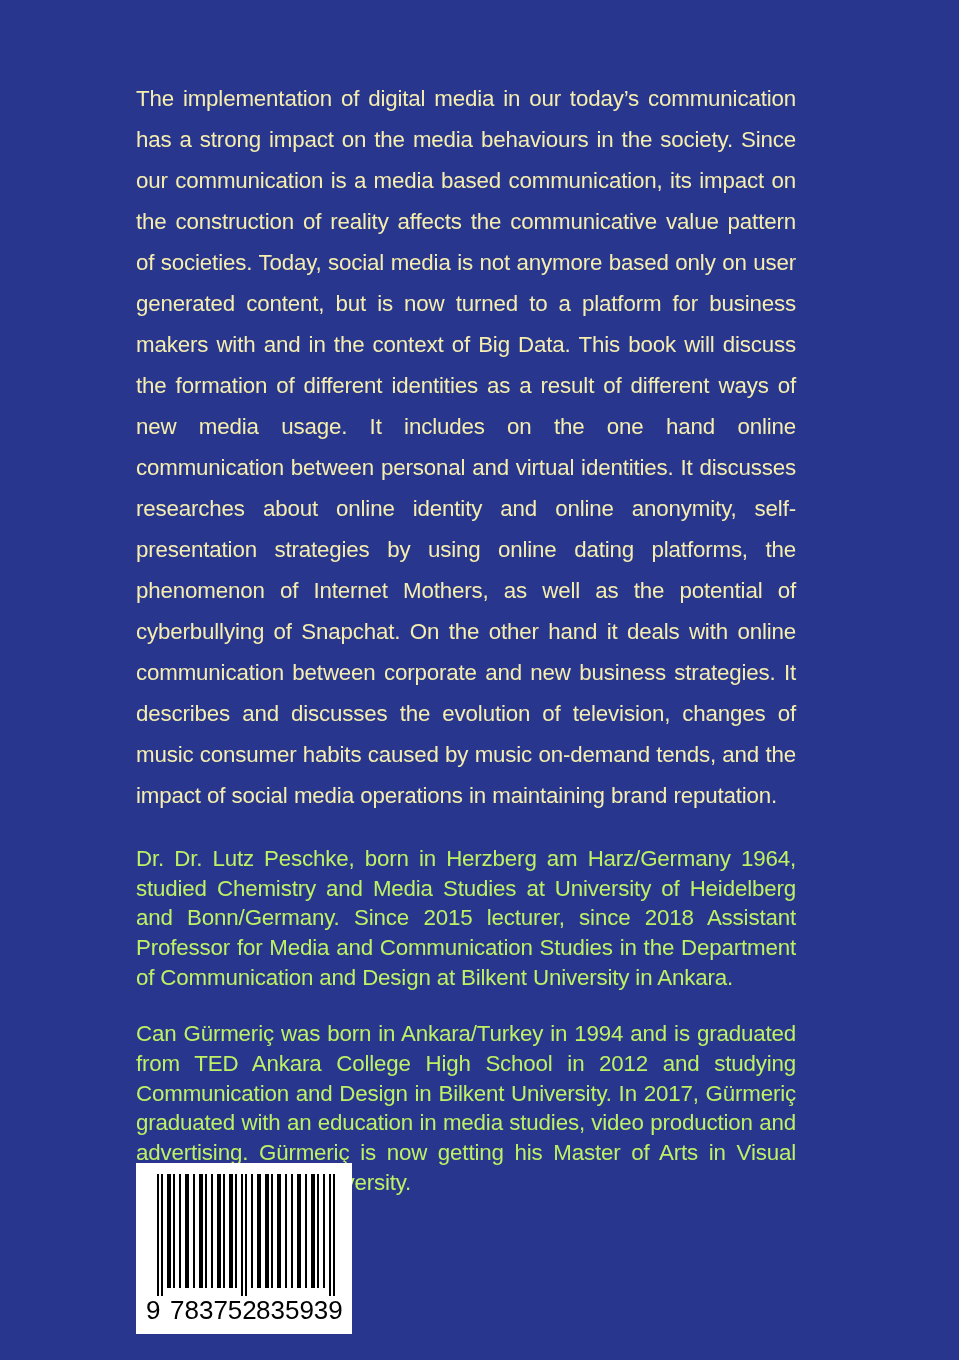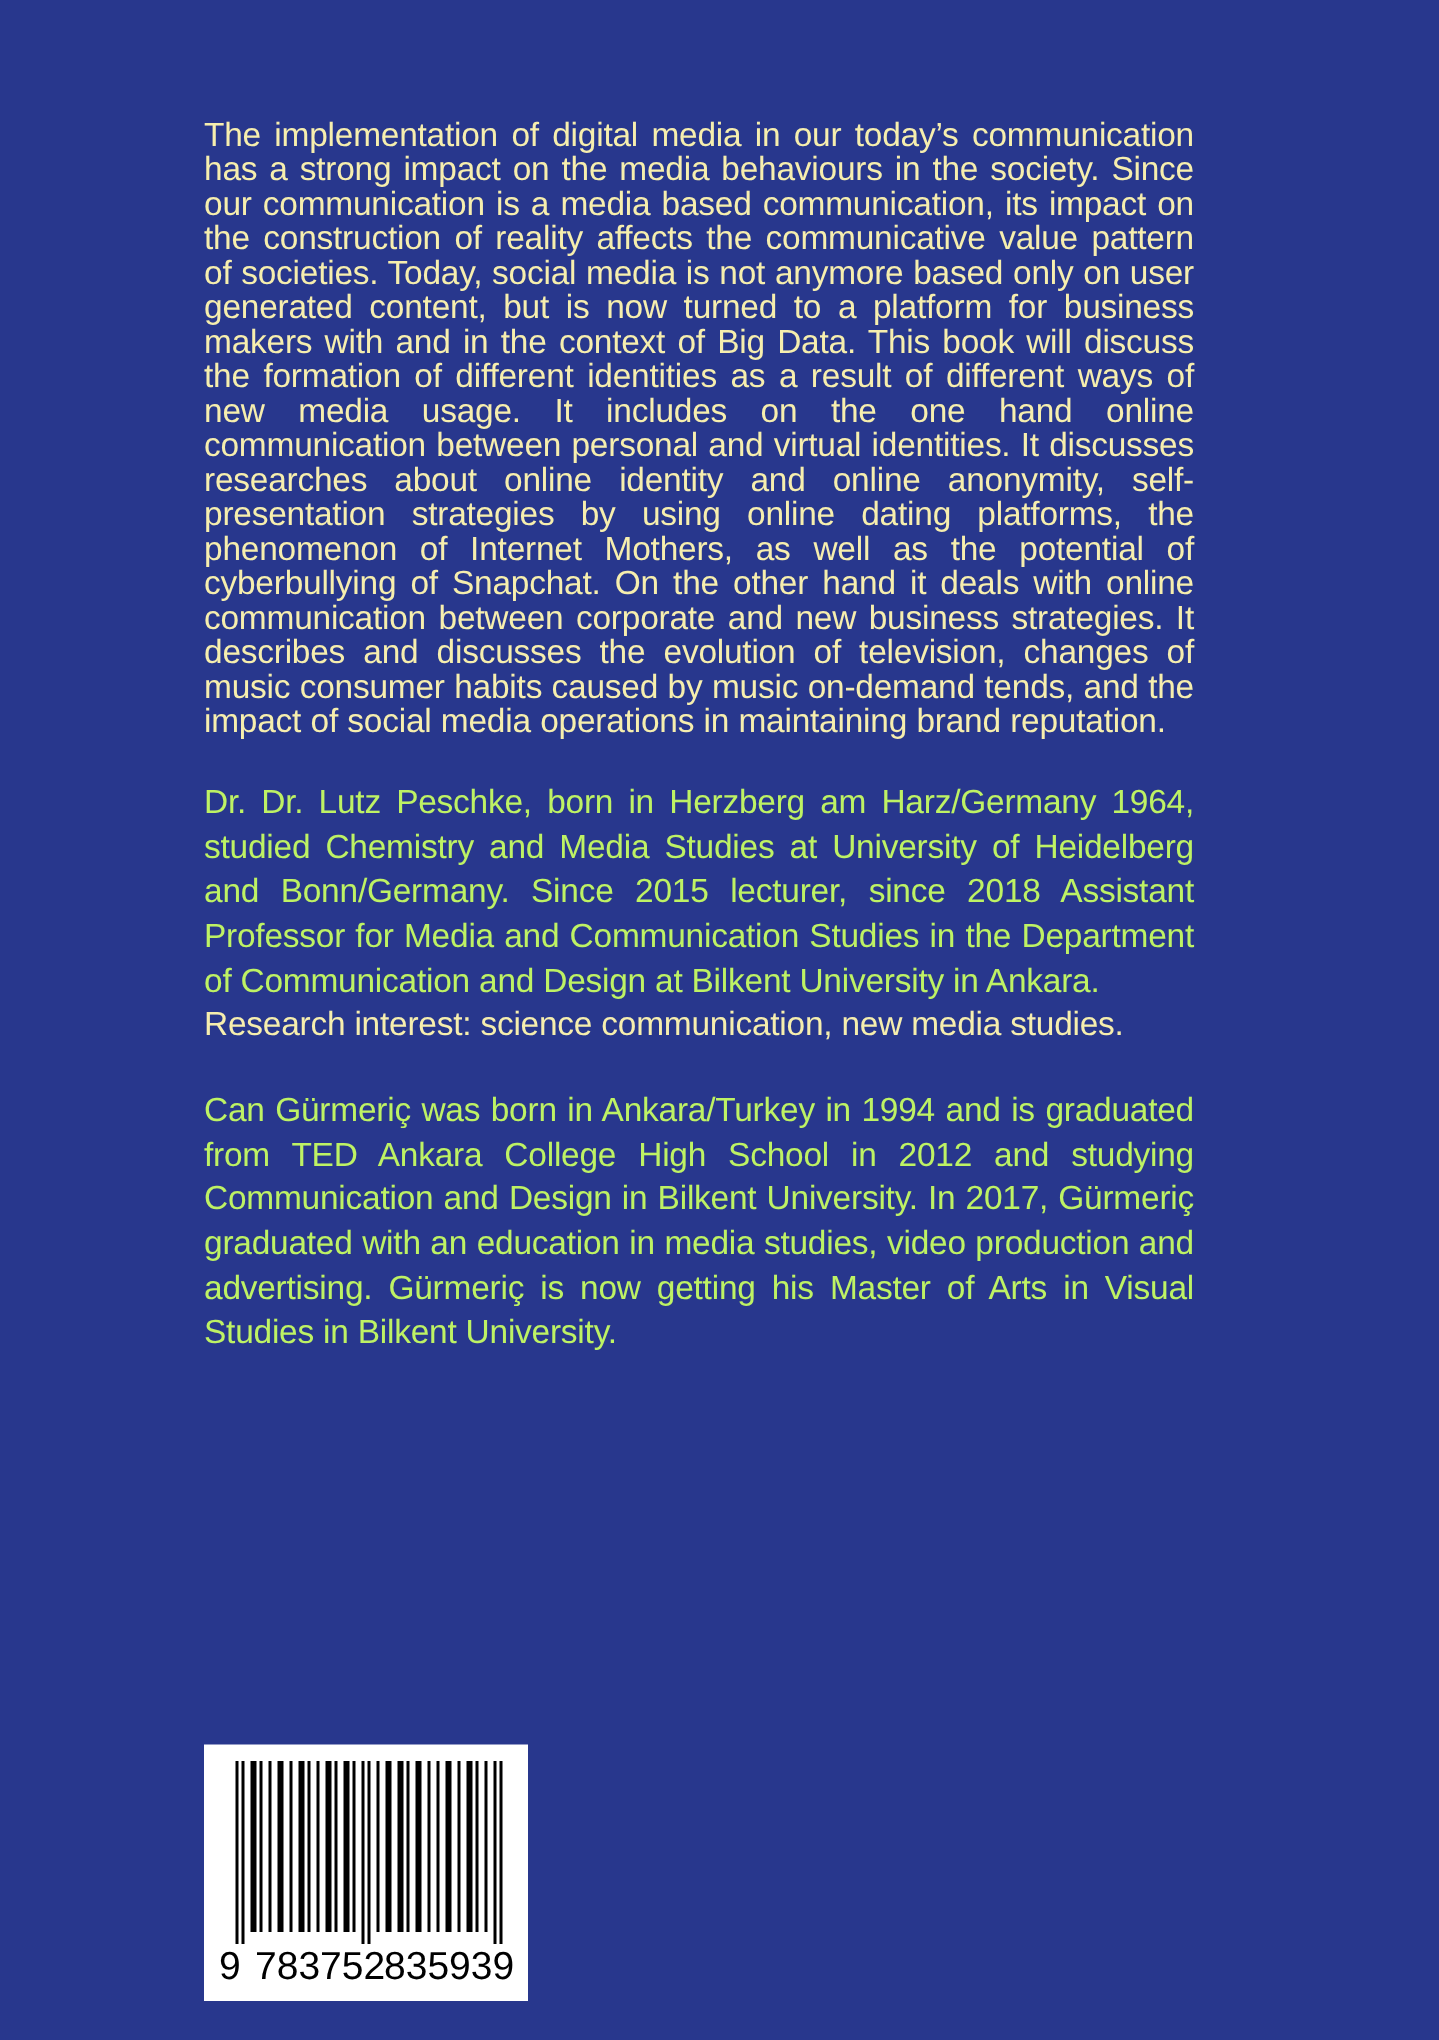--- a/index.html
+++ b/index.html
@@ -25,21 +25,21 @@
   .text-column {
     position: absolute;
     left: 136px;
     top: 78px;
     width: 660px;
   }
 
   .blurb {
     color: #f6eeae;
     font-size: 22.3px;
-    line-height: 23px;
+    line-height: 41px;
     text-align: justify;
     text-justify: inter-word;
     letter-spacing: -0.15px;
     margin: 0;
     -webkit-hyphens: none;
     hyphens: none;
     word-spacing: 0.2px;
   }
 
   .blurb.last-line-normal {
@@ -100,21 +100,20 @@
 <div class="cover">
 
   <div class="text-column">
 
     <p class="blurb last-line-normal">The implementation of digital media in our today’s communication has a strong impact on the media behaviours in the society. Since our communication is a media based communication, its impact on the construction of reality affects the communicative value pattern of societies. Today, social media is not anymore based only on user generated content, but is now turned to a platform for business makers with and in the context of Big Data. This book will discuss the formation of different identities as a result of different ways of new media usage. It includes on the one hand online communication between personal and virtual identities. It discusses researches about online identity and online anonymity, self-presentation strategies by using online dating platforms, the phenomenon of Internet Mothers, as well as the potential of cyberbullying of Snapchat.  On the other hand it deals with online communication between corporate and new business strategies. It describes and discusses the evolution of television, changes of music consumer habits caused by music on-demand tends, and the impact of social media operations in maintaining brand reputation.</p>
 
     <div class="para-gap-1"></div>
 
     <p class="bio-block">Dr. Dr. Lutz Peschke, born in Herzberg am Harz/Germany 1964, studied Chemistry and Media Studies at University of Heidelberg and Bonn/Germany. Since 2015 lecturer, since 2018 Assistant Professor for Media and Communication Studies in the Department of Communication and Design at Bilkent University in Ankara.</p>
 
-    <p class="bio-tail">Research interest: science communication, new media studies.</p>
 
     <div class="para-gap-2"></div>
 
     <p class="bio-block last-line-normal">Can Gürmeriç was born in Ankara/Turkey in 1994 and is graduated from TED Ankara College High School in 2012 and studying Communication and Design in Bilkent University. In 2017, Gürmeriç graduated with an education in media studies, video production and advertising. Gürmeriç is now getting his Master of Arts in Visual Studies in Bilkent University.</p>
 
   </div>
 
   <div class="barcode-area">
     <svg class="barcode-bars" viewBox="0 0 196 122" preserveAspectRatio="none">
       <rect x="0" y="0" width="196" height="122" fill="#ffffff"></rect>

